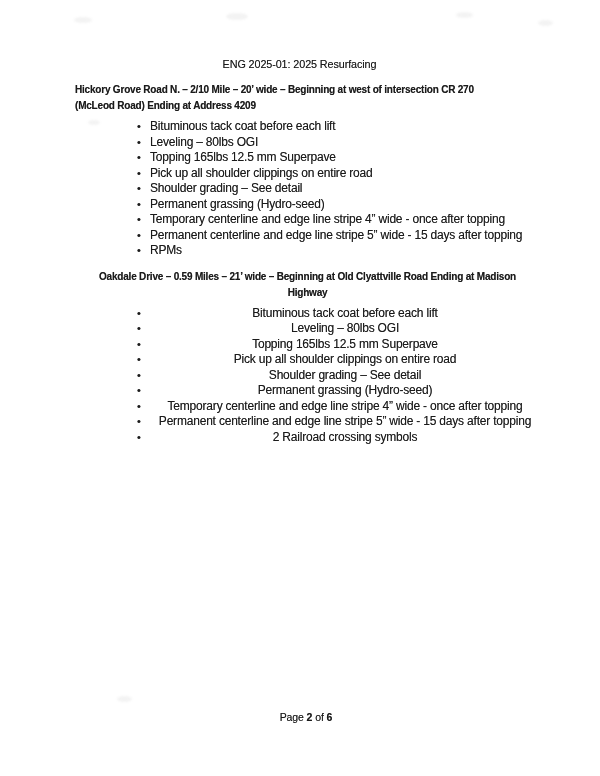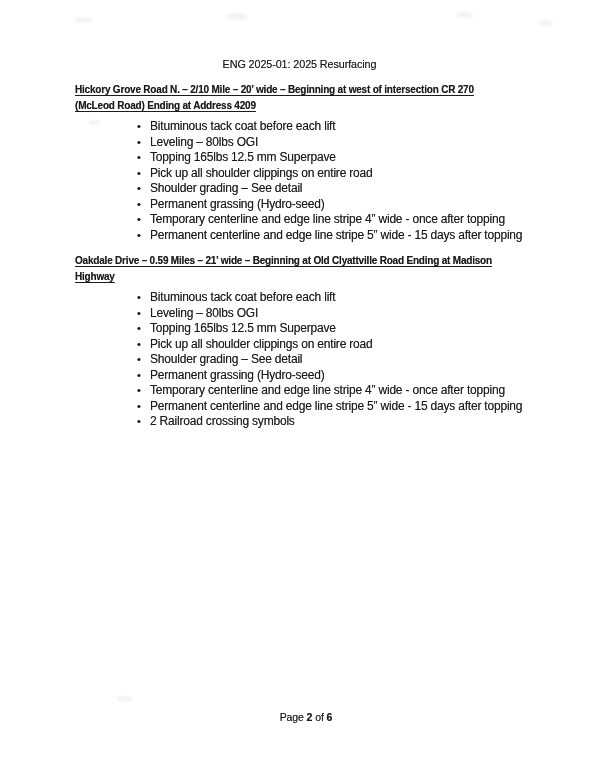--- a/index.html
+++ b/index.html
@@ -45,21 +45,20 @@
   .section-heading {
     margin: 0;
     font-size: 10px;
     font-weight: bold;
     letter-spacing: -0.2px;
     line-height: 16px;
   }
   .section-heading .hline {
     display: block;
     white-space: nowrap;
-    text-decoration: underline;
     text-underline-offset: 2px;
     text-decoration-thickness: 1px;
   }
 
   ul.bullets {
     list-style: none;
     margin: 5px 0 0 0;
     padding: 0 0 0 62px;
   }
   ul.bullets li {
@@ -71,21 +70,21 @@
     white-space: nowrap;
   }
   ul.bullets li::before {
     content: "\2022";
     position: absolute;
     left: 0;
     top: 0;
     font-size: 11px;
   }
 
-  .sec2 { margin-top: 10px; }
+  .sec2 { margin-top: 10px; text-align: center; }
 
   .page-footer {
     position: absolute;
     left: 6px;
     top: 711px;
     width: 600px;
     text-align: center;
     font-size: 10.5px;
     letter-spacing: -0.1px;
     color: #1b1b1b;
@@ -124,20 +123,21 @@
         <li>Pick up all shoulder clippings on entire road</li>
 
         <li>Shoulder grading – See detail</li>
 
         <li>Permanent grassing (Hydro-seed)</li>
 
         <li>Temporary centerline and edge line stripe 4” wide - once after topping</li>
 
         <li>Permanent centerline and edge line stripe 5” wide - 15 days after topping</li>
 
+        <li>RPMs</li>
       </ul>
   </div>
 
   <div class="section sec2">
     <h2 class="section-heading">
       <span class="hline">Oakdale Drive – 0.59 Miles – 21’ wide – Beginning at Old Clyattville Road Ending at Madison</span>
       <span class="hline">Highway</span>
     </h2>
     <ul class="bullets">
 

